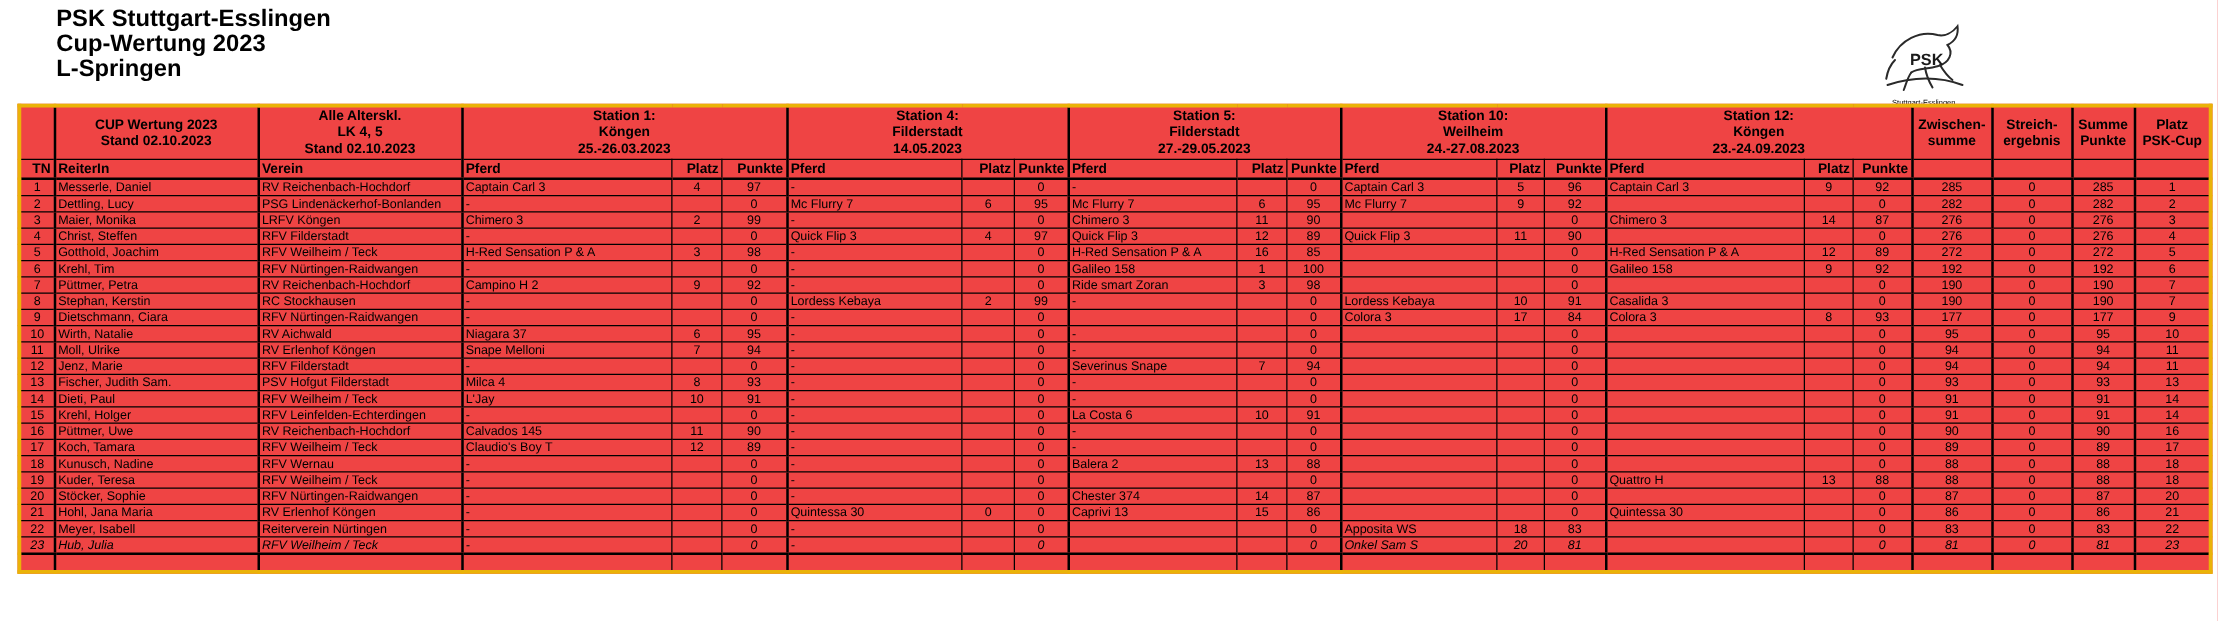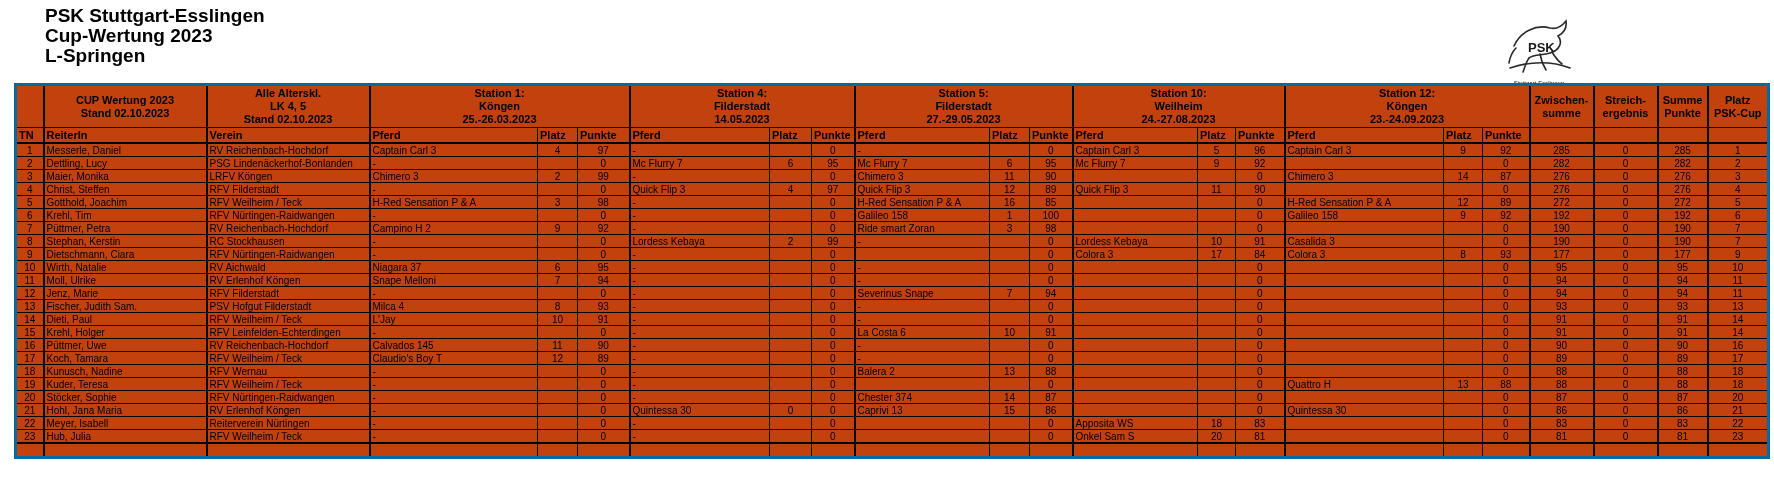--- a/index.html
+++ b/index.html
@@ -1,28 +1,28 @@
 <!DOCTYPE html>
 <html><head>
 <meta charset="utf-8">
 <style>
   html,body{margin:0;padding:0;background:#fff;}
   body{width:1774px;height:497px;position:relative;font-family:"Liberation Sans",sans-serif;color:#000;overflow:hidden;}
   .title-block{position:absolute;left:45px;top:6px;font-weight:bold;font-size:19px;line-height:20px;}
   .logo{position:absolute;left:1500px;top:16px;width:78px;height:64px;text-align:center;}
   .logo svg{display:block;}
-  table.results{position:absolute;left:14px;top:83px;border-collapse:collapse;table-layout:fixed;border:3px solid #0369a1;background:#c2410c;}
+  table.results{position:absolute;left:14px;top:83px;border-collapse:collapse;table-layout:fixed;border:3px solid #eab308;background:#ef4444;}
   table.results th,table.results td{border:1px solid #000;font-size:10px;line-height:11px;padding:0 2px;overflow:hidden;white-space:nowrap;height:12px;}
   thead tr.group-row th{height:41px;font-size:11px;line-height:13px;font-weight:bold;vertical-align:middle;text-align:center;}
   thead tr.colhead-row th{height:14px;font-size:11px;font-weight:bold;text-align:left;border-bottom:2px solid #000;}
-  thead tr.colhead-row th.c{text-align:left;}
+  thead tr.colhead-row th.c{text-align:right;}
   td.l{text-align:left;}
   td.c{text-align:center;}
   .gl{border-left:2px solid #000 !important;}
-  tbody tr:last-child td{border-bottom:2px solid #000;}
+  tbody tr:last-child td{border-bottom:2px solid #000;font-style:italic;}
   tfoot td{height:12px;}
   tfoot tr.note-row td{height:15px;font-size:10px;}
   td.note-cell{text-align:right;padding-right:4px;}
   .logo-club-name{font-size:6px;line-height:7px;}
 </style>
 </head>
 <body>
 
 <div class="title-block">
   <div>PSK Stuttgart-Esslingen</div>

